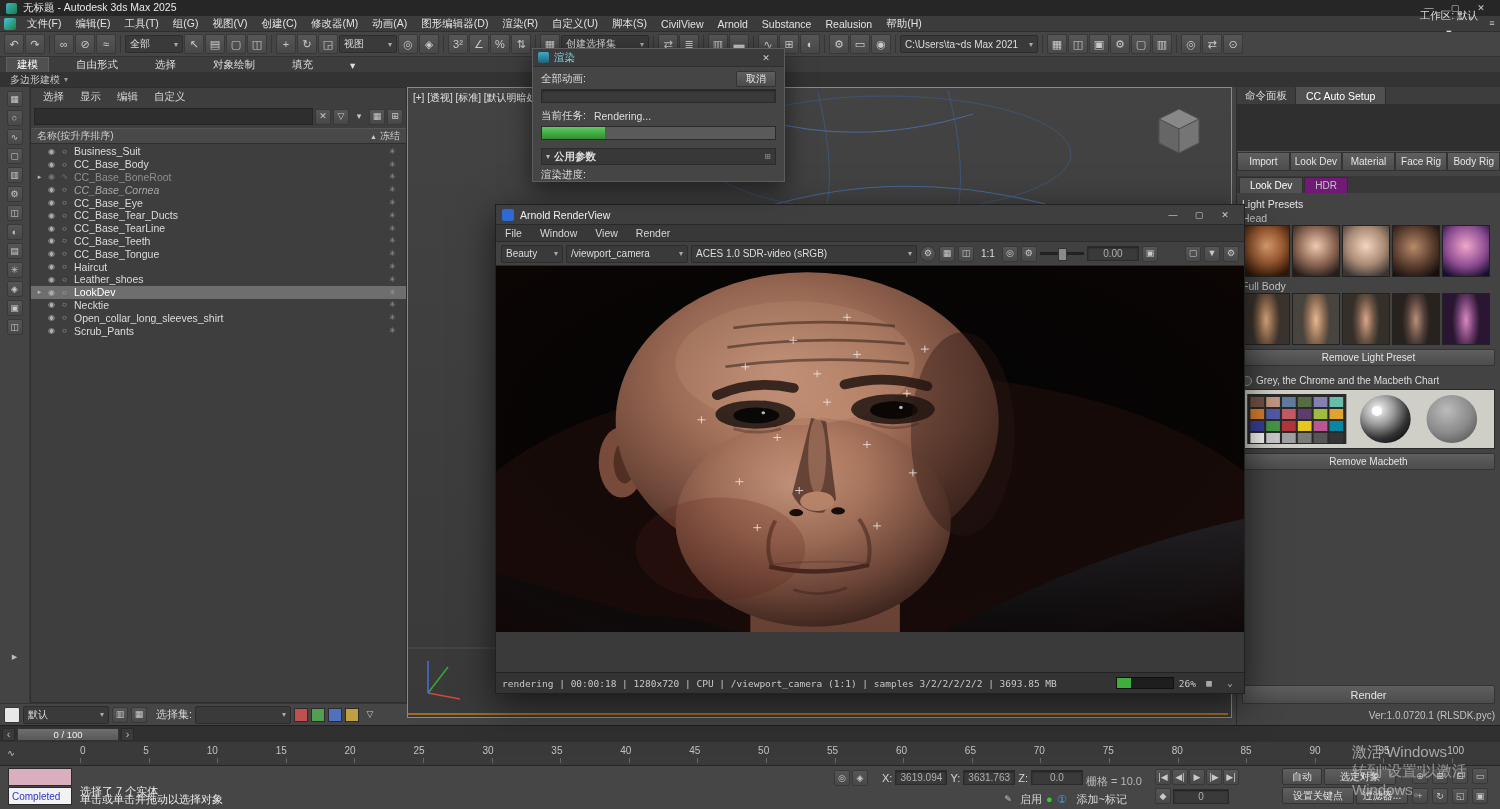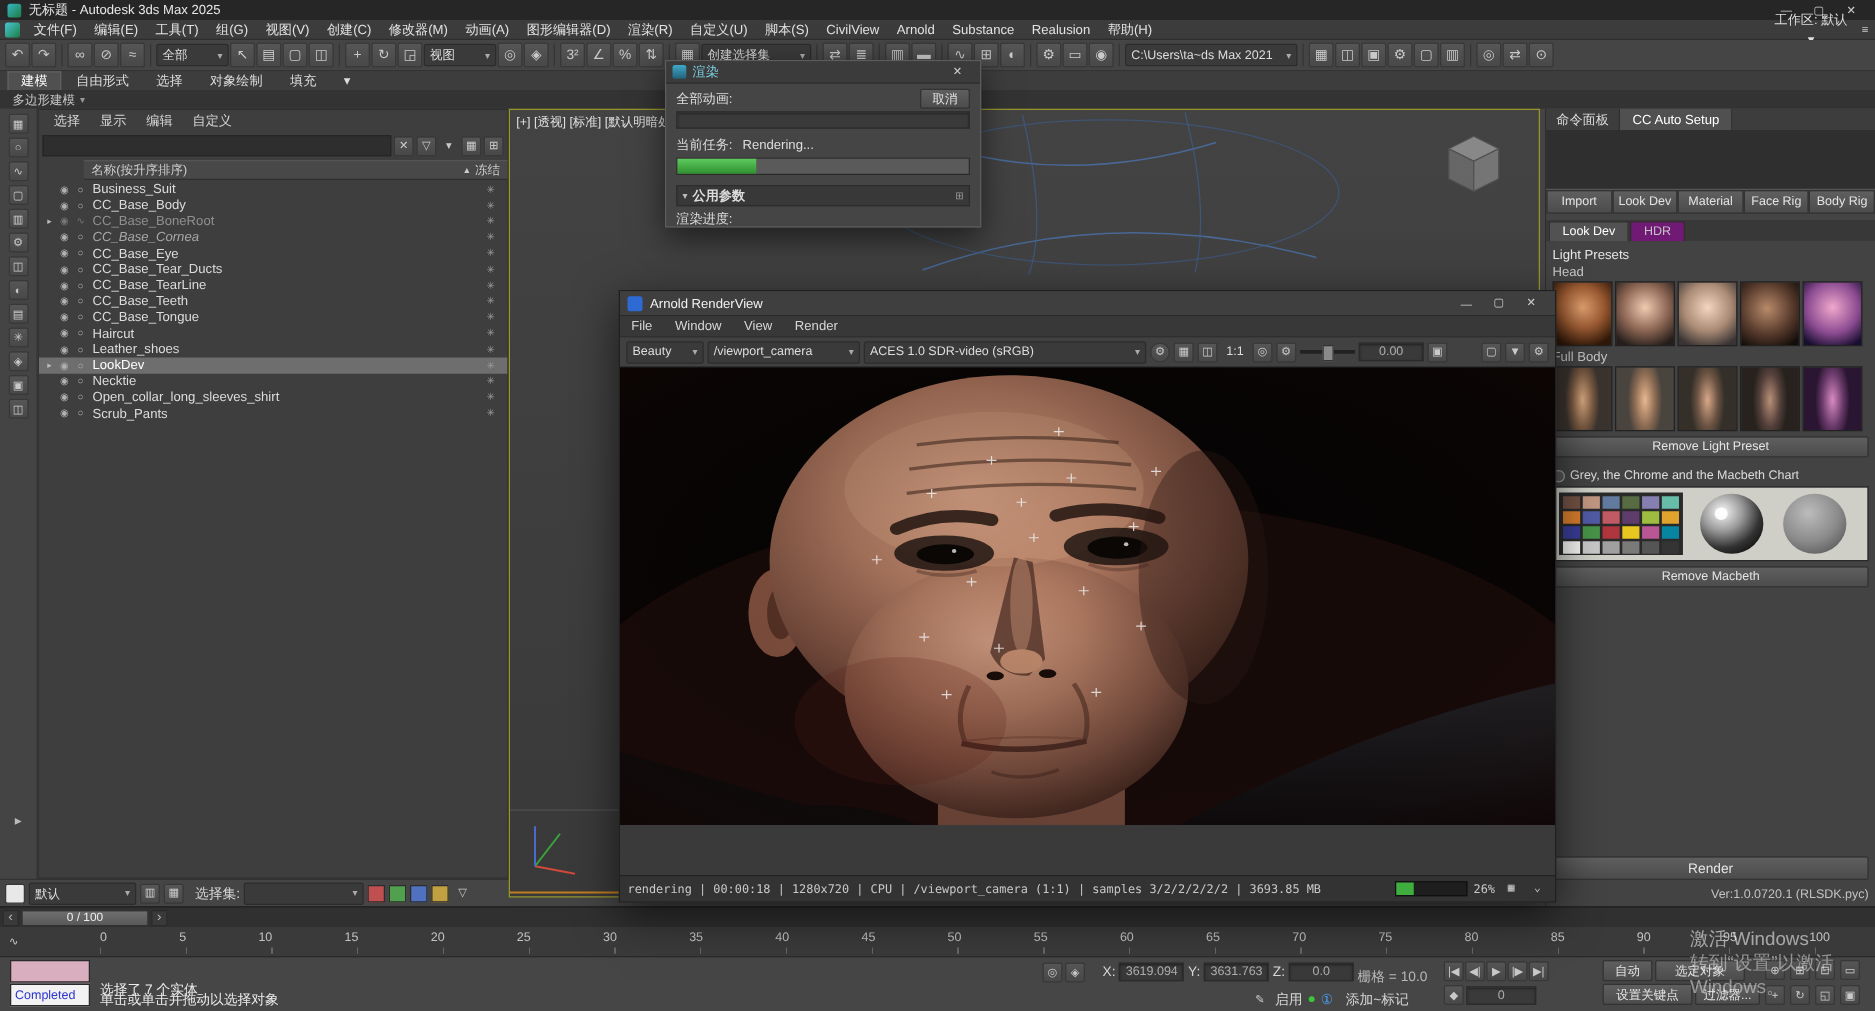--- a/index.html
+++ b/index.html
@@ -19,34 +19,34 @@
   .titlebar{left:0;top:0;width:1500px;height:16px;background:#262626;display:flex;align-items:center;padding:0 6px;gap:6px;font-size:10.5px;color:#e8e8e8;box-sizing:border-box;}
   .applogo{width:11px;height:11px;background:linear-gradient(135deg,#37b6c4,#1d7d44);border-radius:2px;flex:0 0 auto;}
   .wctl{margin-left:auto;display:flex;}
   .wbtn{width:26px;height:14px;display:flex;align-items:center;justify-content:center;color:#ccc;font-size:9px;}
   .menubar{left:0;top:16px;width:1500px;height:16px;background:#3c3c3c;display:flex;align-items:center;padding-left:4px;font-size:10.5px;box-sizing:border-box;border-bottom:1px solid #2e2e2e;}
   .mlogo{width:12px;height:12px;background:linear-gradient(135deg,#49c7d6,#1d7d44);border-radius:2px;margin-right:4px;flex:0 0 auto;}
   .menu-item{padding:0 7px;height:100%;display:flex;align-items:center;color:#e2e2e2;white-space:nowrap;}
   .ws{margin-left:auto;gap:3px;padding:0 6px;color:#ddd;flex-direction:column;}
   
   .maintb{left:0;top:32px;width:1500px;height:25px;background:#454545;border-bottom:1px solid #333;display:flex;align-items:center;padding:0 4px;gap:1px;box-sizing:border-box;}
-  .ribbon1{left:0;top:57px;width:1500px;height:15px;background:#3d3d3d;display:flex;align-items:stretch;gap:2px;padding-left:6px;font-size:10.5px;box-sizing:border-box;}
+  .ribbon1{left:0;top:57px;width:1500px;height:15px;background:#3d3d3d;display:flex;align-items:stretch;gap:17px;padding-left:6px;font-size:10.5px;box-sizing:border-box;}
   .rtab{padding:0 10px;display:flex;align-items:center;color:#ddd;white-space:nowrap;}
   .rtab.active{background:#505050;border:1px solid #606060;border-bottom:none;color:#fff;}
   .ribbon2{left:0;top:72px;width:1500px;height:15px;background:#333;display:flex;align-items:center;padding-left:10px;font-size:10px;color:#c8c8c8;gap:4px;box-sizing:border-box;}
   
   .leftstrip{left:0;top:87px;width:30px;height:616px;background:#444;display:flex;flex-direction:column;align-items:center;padding-top:4px;gap:3px;box-sizing:border-box;border-right:1px solid #383838;}
   .leftstrip .collapse{margin-top:auto;margin-bottom:40px;color:#bbb;}
   
   .explorer{left:30px;top:87px;width:377px;height:616px;background:#3e3e3e;border:1px solid #2e2e2e;display:flex;flex-direction:column;box-sizing:border-box;}
   .exp-menus{height:17px;padding-left:4px;font-size:10.5px;flex:0 0 auto;}
   .exp-menus span{padding:0 8px;}
   .exp-search{height:21px;padding:1px 3px;gap:2px;flex:0 0 auto;}
   .exp-search input{flex:1;height:15px;background:#2e2e2e;border:1px solid #252525;color:#ddd;font-size:10px;padding:0 3px;min-width:40px;}
-  .exp-header{height:14px;background:#484848;border-top:1px solid #555;border-bottom:1px solid #2e2e2e;font-size:10px;color:#ccc;padding:0 6px;flex:0 0 auto;margin-left:36px;}
+  .exp-header{height:14px;background:#484848;border-top:1px solid #555;border-bottom:1px solid #2e2e2e;font-size:10px;color:#ccc;padding:0 6px;flex:0 0 auto;}
   .exp-list{flex:1;overflow:hidden;font-size:10.5px;padding-top:1px;}
   .erow{height:12.8px;display:flex;align-items:center;padding-left:4px;gap:2px;color:#dcdcdc;}
   .erow .ar{width:9px;font-size:7px;color:#bbb;text-align:center;flex:0 0 auto;}
   .erow .tic{width:11px;font-size:8px;color:#b0b0b0;text-align:center;flex:0 0 auto;}
   .erow .nm{margin-left:2px;white-space:nowrap;}
   .erow .sp{flex:1;}
   .erow .fz{margin-right:10px;color:#9a9a9a;font-size:8px;}
   .erow.sel{background:#6e6e6e;color:#fff;}
   .erow.gray{color:#8f8f8f;}
   .erow.gray .tic{color:#777;}
@@ -74,21 +74,21 @@
   .thumbrow{display:flex;gap:2px;margin:1px 0 3px;}
   .thumb{width:48px;height:52px;border:1px solid #222;box-sizing:border-box;flex:0 0 auto;}
   .rp-btn{width:100%;height:17px;margin:4px 0 2px;font-size:10px;}
   .mb-row{gap:4px;margin-top:9px;}
   .mb-dot{width:8px;height:8px;border-radius:50%;border:1px solid #999;background:#555;flex:0 0 auto;}
   .mb-txt{font-size:10px;color:#ddd;white-space:nowrap;overflow:hidden;}
   .macbeth{width:100%;height:60px;margin-top:3px;border:1px solid #2a2a2a;box-sizing:border-box;}
   .rp-render{left:5px;right:5px;bottom:21px;height:19px;font-size:11px;}
   .rp-ver{right:5px;bottom:4px;font-size:10px;color:#c2c2c2;}
   
-  .arnold{left:495px;top:232px;width:750px;height:490px;background:#3a3a3a;border:1px solid #202020;box-shadow:0 10px 34px rgba(0,0,0,.6);display:flex;flex-direction:column;z-index:20;box-sizing:border-box;}
+  .arnold{left:495px;top:204px;width:750px;height:490px;background:#3a3a3a;border:1px solid #202020;box-shadow:0 10px 34px rgba(0,0,0,.6);display:flex;flex-direction:column;z-index:20;box-sizing:border-box;}
   .aw-title{height:19px;background:#3f3f3f;display:flex;align-items:center;padding:0 6px;gap:6px;font-size:10.5px;color:#f0f0f0;border-bottom:1px solid #2a2a2a;flex:0 0 auto;}
   .aw-ic{width:12px;height:12px;background:#2e6ad4;border-radius:2px;flex:0 0 auto;}
   .aw-menu{height:16px;display:flex;align-items:center;background:#383838;border-bottom:1px solid #2c2c2c;font-size:10.5px;flex:0 0 auto;}
   .aw-menu span{padding:0 9px;}
   .aw-tools{height:23px;display:flex;align-items:center;gap:3px;background:#414141;border-bottom:1px solid #2a2a2a;padding:0 5px;flex:0 0 auto;}
   .ratio{font-size:10px;color:#ddd;padding:0 4px;}
   .slider{width:44px;height:3px;background:#222;position:relative;flex:0 0 auto;}
   .knob{position:absolute;left:40%;top:-4px;width:7px;height:11px;background:#8a8a8a;border:1px solid #333;}
   .coord{min-width:52px;height:15px;display:flex;align-items:center;justify-content:center;font-size:10px;color:#aeaeae;padding:0 3px;box-sizing:border-box;}
   .aw-img{flex:1;position:relative;background:#000;overflow:hidden;}

